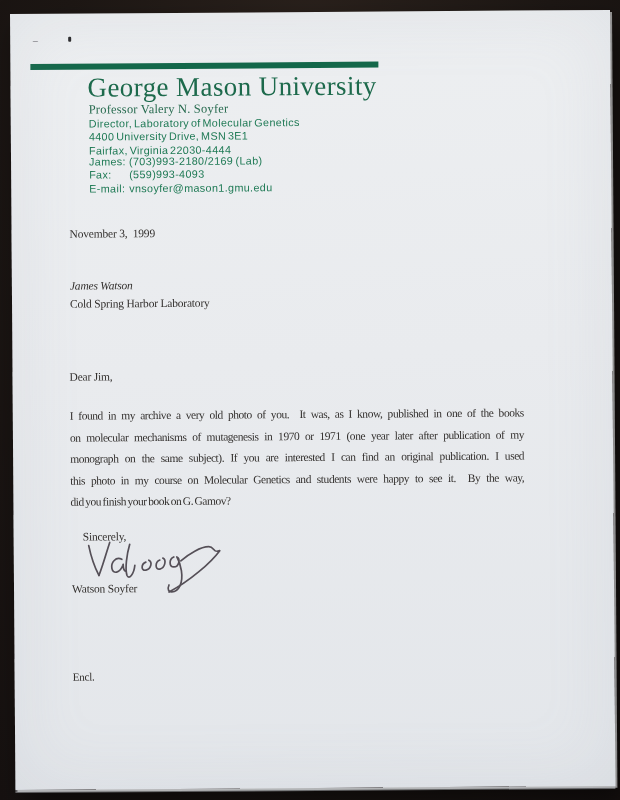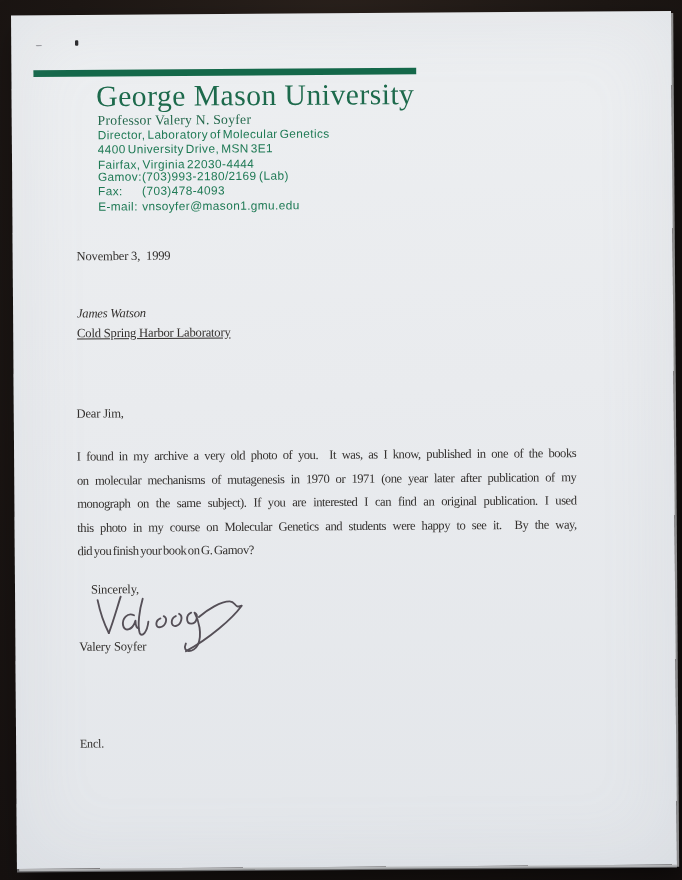--- a/index.html
+++ b/index.html
@@ -26,21 +26,21 @@
   .prof{position:absolute;left:78px;top:89px;font-size:12.5px;color:#266a4e;letter-spacing:.2px;}
   .addr{position:absolute;left:78px;top:104px;font-family:"Liberation Sans",sans-serif;
     font-size:10.8px;line-height:13.4px;color:#1f7a55;letter-spacing:.35px;word-spacing:-1.5px;}
   .contacts{position:absolute;left:78px;top:142px;font-family:"Liberation Sans",sans-serif;
     font-size:10.8px;line-height:13.4px;color:#1f7a55;letter-spacing:.35px;word-spacing:-1px;}
   .contacts .row{display:flex;}
   .contacts .lbl{width:40px;flex:0 0 40px;}
   .ink{color:#33302e;}
   .date{position:absolute;left:58px;top:214px;font-size:11.5px;letter-spacing:-.2px;white-space:pre-wrap;}
   .rname{position:absolute;left:58px;top:266px;font-size:11.5px;font-style:italic;letter-spacing:-.2px;}
-  .rorg{position:absolute;left:58px;top:284px;font-size:11.5px;letter-spacing:-.2px;text-decoration:underline;}
+  .rorg{position:absolute;left:58px;top:284px;font-size:11.5px;letter-spacing:-.2px;}
   .salut{position:absolute;left:57px;top:357px;font-size:11.5px;letter-spacing:-.2px;}
   .body-block{position:absolute;left:57px;top:392px;width:454px;}
   .bline{font-size:11.5px;line-height:21.5px;letter-spacing:-.45px;word-spacing:-1px;
     white-space:pre-wrap;text-align:justify;text-align-last:justify;}
   .bline.last{text-align-last:left;}
   .closing{position:absolute;left:57px;top:517px;font-size:11.5px;letter-spacing:-.2px;margin-left:12px;}
   .signature{position:absolute;left:68px;top:524px;width:150px;height:70px;}
   .signed{position:absolute;left:58px;top:569px;font-size:11.5px;letter-spacing:-.2px;}
   .encl{position:absolute;left:58px;top:657px;font-size:11px;letter-spacing:-.2px;}
 </style>
@@ -59,26 +59,26 @@
   <div class="prof">Professor Valery N. Soyfer</div>
 
   <div class="addr">
     <div>Director,  Laboratory of Molecular Genetics</div>
     <div>4400 University Drive, MSN 3E1</div>
     <div>Fairfax, Virginia  22030-4444</div>
   </div>
 
   <div class="contacts">
     <div class="row">
-      <span class="lbl">Gamov:</span>
+      <span class="lbl">James:</span>
       <span class="val">(703)993-2180/2169  (Lab)</span>
     </div>
     <div class="row">
       <span class="lbl">Fax:</span>
-      <span class="val">(703)478-4093</span>
+      <span class="val">(559)993-4093</span>
     </div>
     <div class="row">
       <span class="lbl">E-mail:</span>
       <span class="val">vnsoyfer@mason1.gmu.edu</span>
     </div>
   </div>
 
   <div class="date ink">November 3,  1999</div>
 
   <div class="rname ink">James Watson</div>
@@ -100,17 +100,17 @@
     <path d="M 7,8 C 9,18 13,30 17,38"></path>
     <path d="M 17,38 C 21,28 25,14 28,5"></path>
     <path d="M 40,22 C 34,19 29,25 30,31 C 31,37 38,36 41,28 C 42,24 40,33 44,34"></path>
     <path d="M 48,7 C 45,17 43,31 45,38 C 47,43 52,37 53,28"></path>
     <path d="M 64,25 C 59,27 59,34 64,33 C 69,32 71,25 67,23"></path>
     <path d="M 78,23 C 73,25 73,33 78,32 C 83,31 85,23 81,21"></path>
     <path d="M 92,20 C 87,22 87,30 92,30 C 97,30 99,22 95,20 C 99,27 102,40 98,49 C 94,57 83,57 87,48"></path>
     <path d="M 99,24 C 107,17 119,10 127,10 C 133,10 131,17 138,14 C 129,26 108,44 87,55"></path>
   </svg>
 
-  <div class="signed ink">Valery Soyfer</div>
+  <div class="signed ink">Watson Soyfer</div>
 
   <div class="encl ink">Encl.</div>
 
 </div>
 
 </body></html>

